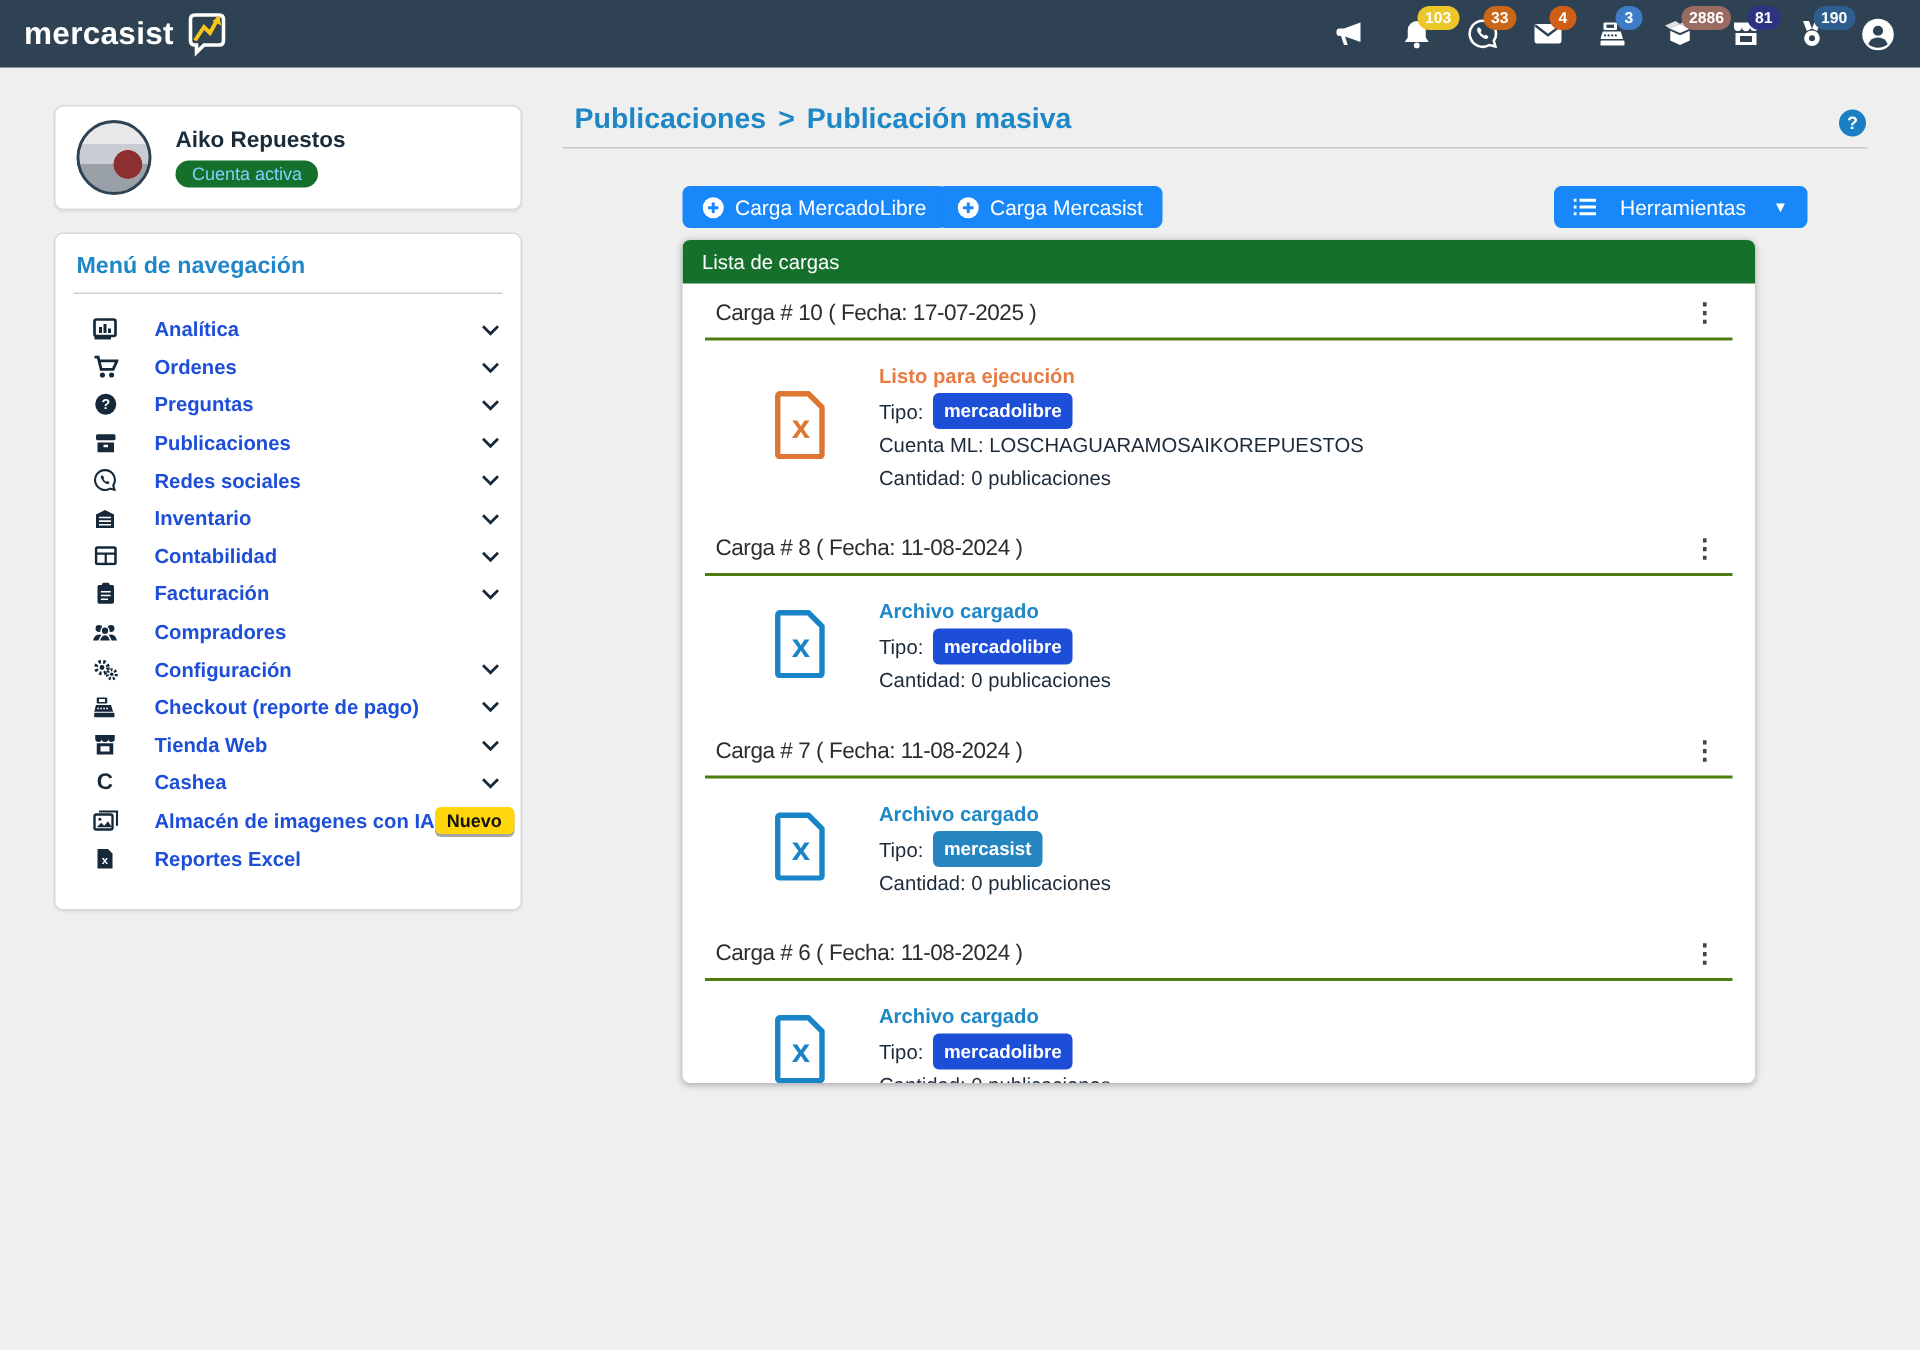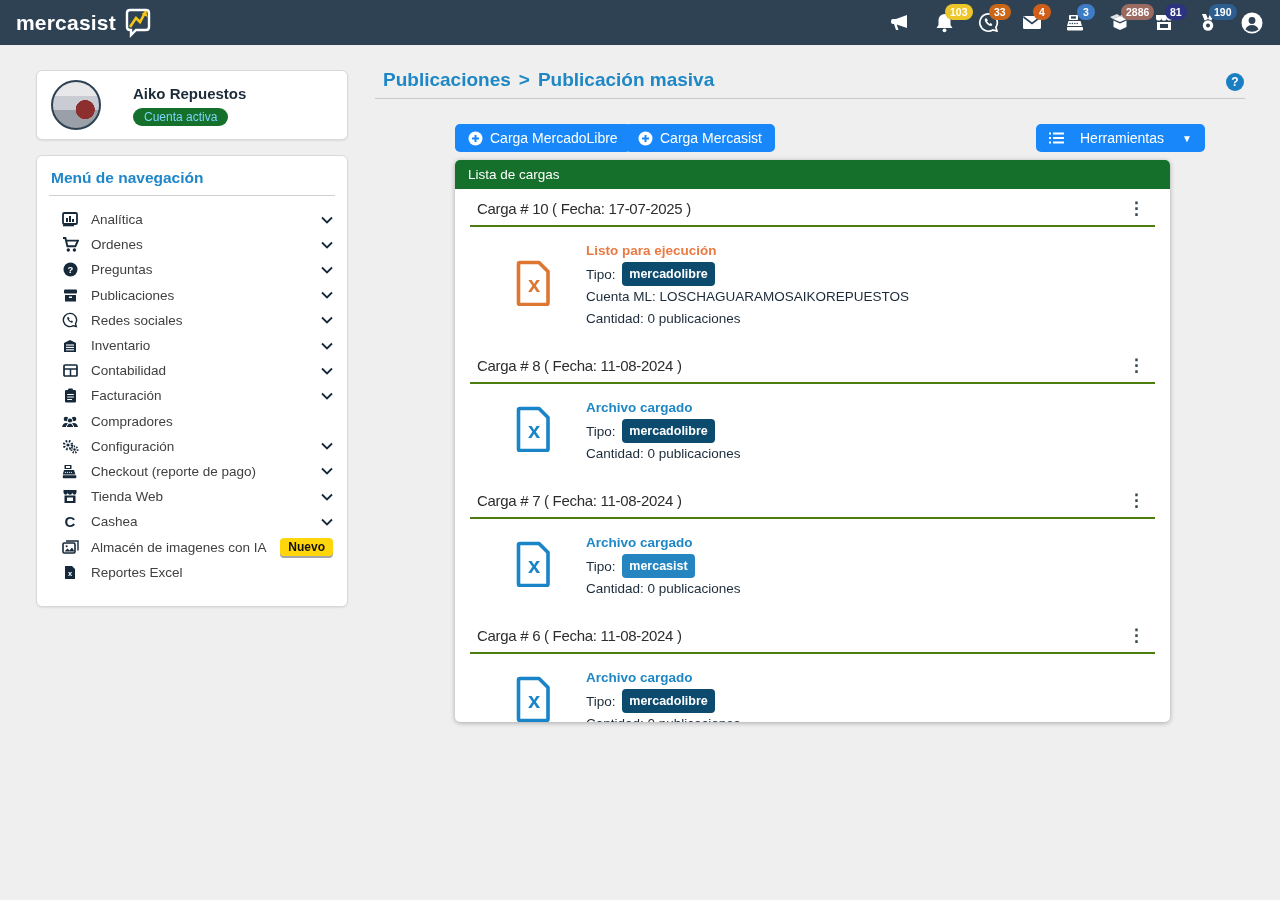--- a/index.html
+++ b/index.html
@@ -23,40 +23,40 @@
   .nav-badge {
     position:absolute; top:-7px; left:13px; min-width:18px; height:16px;
     border-radius:9px; color:#fff; font-size:10.5px; font-weight:bold;
     display:flex; align-items:center; justify-content:center; padding:0 5px; white-space:nowrap;
   }
   
   .card {
     position:absolute; background:#fff; border:1px solid #d9d9d9;
     border-radius:6px; box-shadow:0 1px 2px rgba(0,0,0,.08);
   }
-  .profile-card { left:36px; top:70px; width:312px; height:70px; display:flex; align-items:center; padding:0 14px; gap:32px; }
+  .profile-card { left:36px; top:70px; width:312px; height:70px; display:flex; align-items:center; padding:0 14px; gap:16px; }
   .avatar {
     width:50px; height:50px; border-radius:50%; border:2px solid #2e4254;
     background:
       radial-gradient(circle at 70% 60%, #8d2f2f 0 22%, transparent 23%),
       linear-gradient(180deg,#e8e8ea 0 30%, #c9ccd2 30% 60%, #9aa0a8 60% 100%);
     flex:0 0 auto;
   }
   .profile-name { font-size:15px; font-weight:bold; color:#1c2b3a; margin-bottom:5px; }
   .pill-green {
     display:inline-block; background:#15702b; color:#7dd3fc; font-size:12px;
     padding:2px 11px; border-radius:11px;
   }
   .menu-card { left:36px; top:155px; width:312px; height:452px; }
   .menu-title { color:#1f87c9; font-size:15.5px; font-weight:bold; padding:13px 14px 8px; }
   .menu-divider { border-bottom:1px solid #cfcfcf; margin:0 12px; }
   .menu-list { padding:11px 14px 0 24px; }
   .menu-item { display:flex; align-items:center; height:25.2px; cursor:pointer; }
   .mi-icon { width:18px; height:16px; display:flex; align-items:center; justify-content:center; color:#16293a; flex:0 0 auto; }
-  .mi-label { font-size:13.5px; font-weight:normal; color:#404040; margin-left:12px; white-space:nowrap; }
+  .mi-label { font-size:13.5px; font-weight:bold; color:#1d4ed8; margin-left:24px; white-space:nowrap; }
   .mi-right { margin-left:auto; display:flex; align-items:center; }
   .badge-nuevo {
     background:#ffd60b; color:#111; font-size:12px; font-weight:bold;
     padding:2px 8px; border-radius:4px; box-shadow:0 2px 0 rgba(0,0,0,.35);
   }
   .cashea-c { font-size:15px; font-weight:bold; color:#16293a; }
   
   .breadcrumb { position:absolute; left:383px; top:69px; font-size:19px; font-weight:bold; color:#1e87c5; display:flex; gap:8px; align-items:center; }
   .crumb { cursor:pointer; }
   .crumb-sep { font-weight:bold; }
@@ -88,21 +88,21 @@
   .carga-title { font-size:15px; color:#2d2d2d; letter-spacing:-.3px; }
   .kebab { font-size:17px; font-weight:bold; color:#37474f; cursor:pointer; line-height:14px; padding:0 3px; }
   .carga-body { display:flex; align-items:center; padding:13px 0 16px 60px; gap:33px; }
   .file-ic { flex:0 0 auto; }
   .carga-lines { font-size:13.5px; line-height:22px; color:#1c2b3a; }
   .status { font-weight:bold; }
   .tipo-badge {
     display:inline-block; color:#fff; font-size:12.5px; font-weight:bold;
     border-radius:4px; padding:1px 7px; margin-left:3px; vertical-align:1px;
   }
-  .badge-yellow { background:#0c4a6e; }
+  .badge-yellow { background:#1d4ed8; }
   .badge-blue { background:#2585c0; }
 </style>
 </head>
 <body>
 
 <div class="navbar">
   <div class="brand">
     <span class="brand-text">mercasist</span>
     <span style="margin-left:3px;display:flex;">
       <svg width="34" height="34" viewBox="0 0 34 34">

